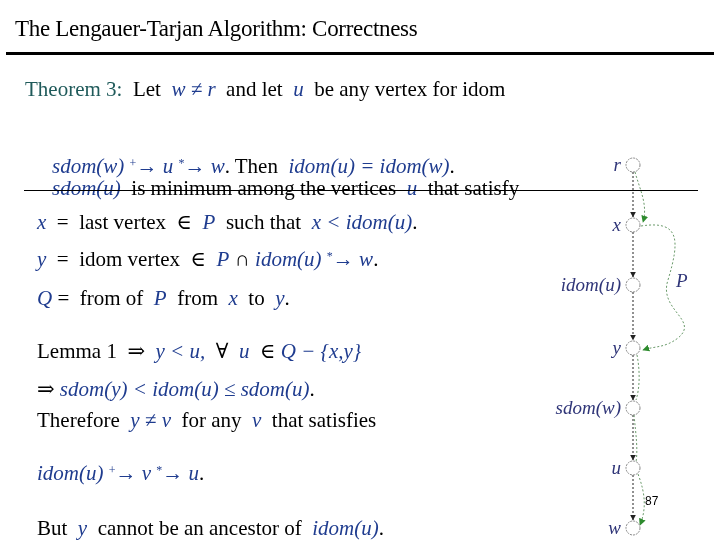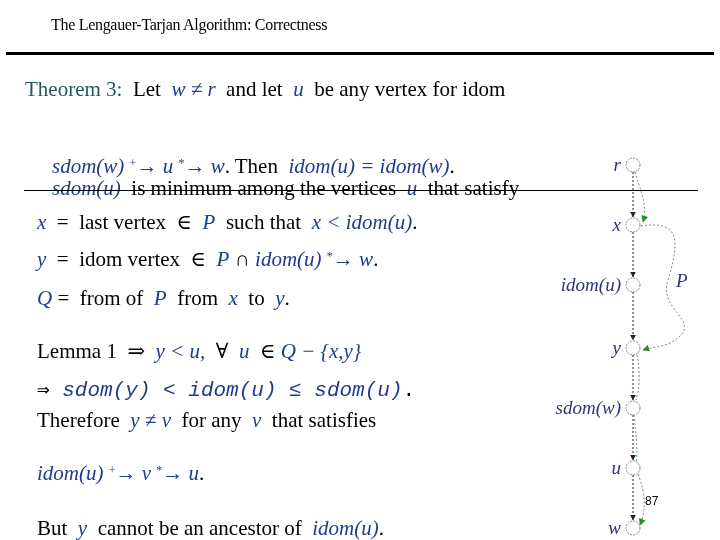--- a/index.html
+++ b/index.html
@@ -1,19 +1,19 @@
 <!DOCTYPE html>
 <html><head>
 <meta charset="utf-8">
 <style>
   html, body { margin:0; padding:0; background:#fff; }
   body { width:720px; height:540px; position:relative; overflow:hidden;
          font-family:"Liberation Serif","DejaVu Serif",serif; color:#000; }
   .abs { position:absolute; white-space:nowrap; }
-  .title { left:15px; top:16px; font-size:16px; letter-spacing:-0.3px;margin-left:36px; }
+  .title { left:15px; top:16px; font-size:23px; letter-spacing:-0.3px; }
   .title-rule { position:absolute; left:6px; top:52px; width:708px; height:3px; background:#000; }
   .sep-rule { position:absolute; left:24px; top:190px; width:674px; height:1px; background:#000; }
   .line { font-size:21px; }
   .m { color:#1f3c8f; font-style:italic; }
   .mu { color:#1f3c8f; }
   .teal { color:#1f5a5a; }
   .sup { font-size:12px; vertical-align:6px; }
   svg { position:absolute; left:0; top:0; }
 </style>
 </head>
@@ -81,21 +81,21 @@
 
 <div class="abs line" style="left:37px;top:339px;">
   <span>Lemma 1</span>&nbsp;
   <span>⇒</span>&nbsp;
   <span class="m">y &lt; u,</span>&nbsp;
   <span>∀</span>&nbsp;
   <span class="m">u</span>&nbsp;
   <span>∈</span>
   <span class="m">Q − {x,y}</span>
 </div>
-<div class="abs line" style="left:37px;top:377px;font-family:Liberation Mono, monospace;">
+<div class="abs line" style="left:37px;top:377px;">
   <span>⇒</span>
   <span class="m">sdom(y) &lt; idom(u) ≤ sdom(u)</span><span>.</span>
 </div>
 <div class="abs line" style="left:37px;top:408px;">
   <span>Therefore</span>&nbsp;
   <span class="m">y ≠ v</span>&nbsp;
   <span>for any</span>&nbsp;
   <span class="m">v</span>&nbsp;
   <span>that satisfies</span>
 </div>

